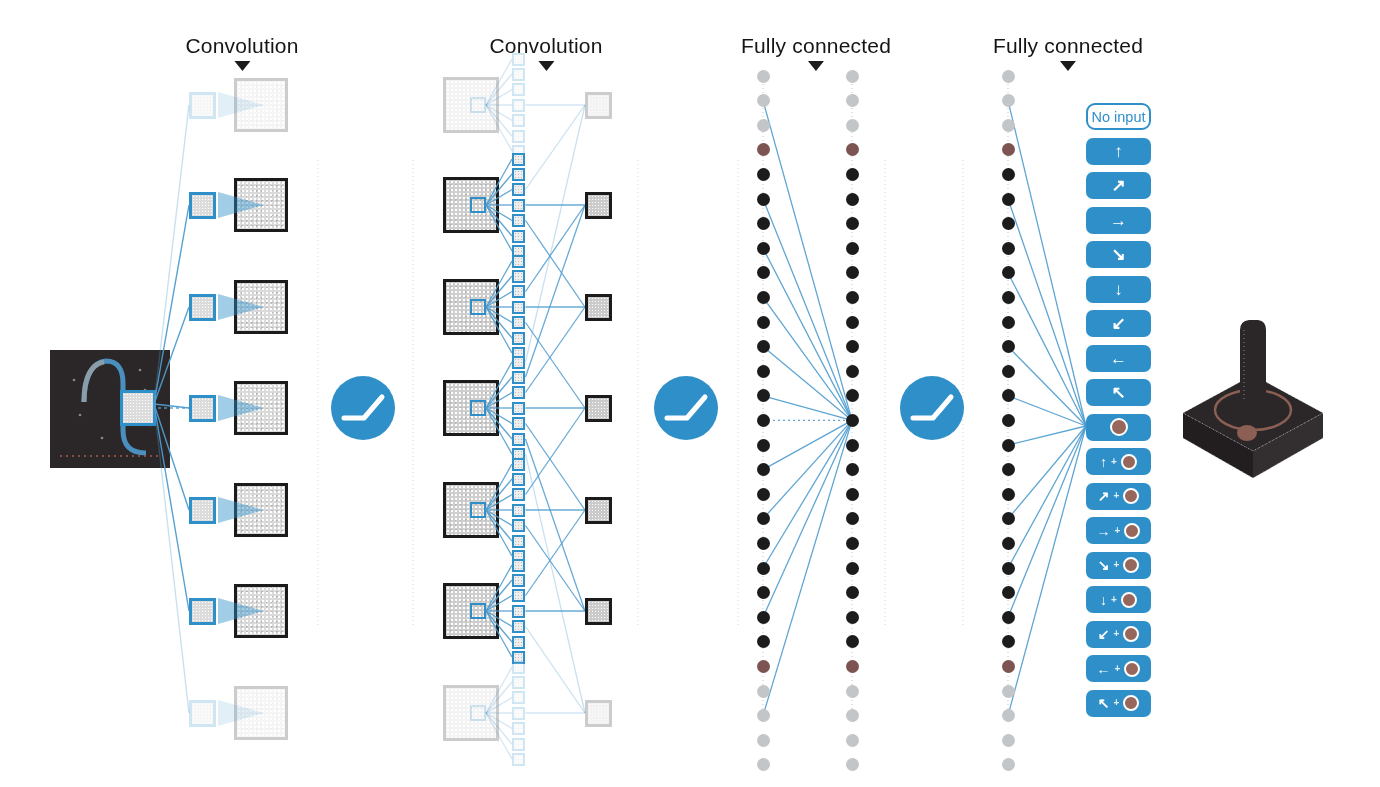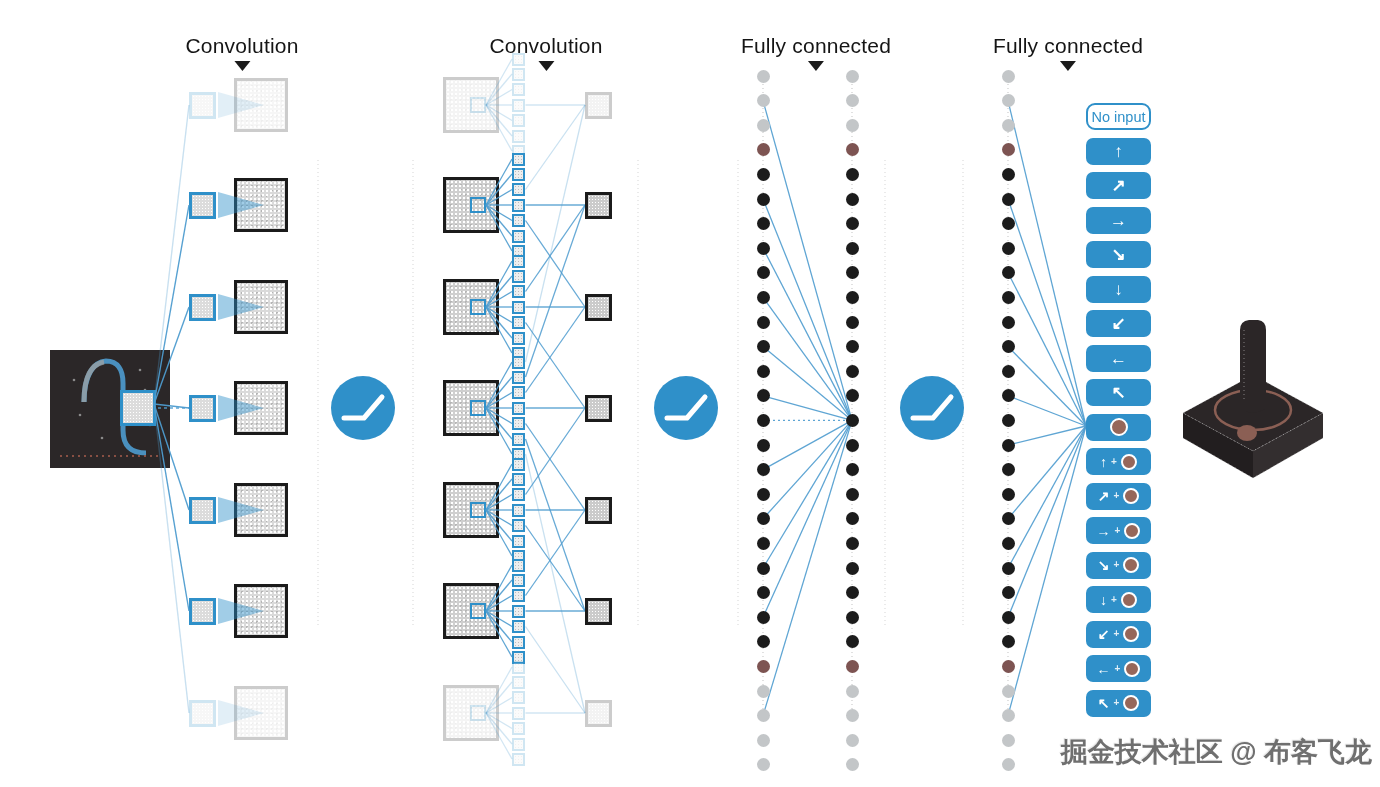--- a/index.html
+++ b/index.html
@@ -465,14 +465,13 @@
       <line x1="486" y1="611" x2="512" y2="657" stroke="#4e9ccf" stroke-width="1.3" opacity="0.9"></line>
       <line x1="486" y1="713" x2="512" y2="667" stroke="#4e9ccf" stroke-width="1.3" opacity="0.25"></line>
       <line x1="486" y1="713" x2="512" y2="682" stroke="#4e9ccf" stroke-width="1.3" opacity="0.25"></line>
       <line x1="486" y1="713" x2="512" y2="697.5" stroke="#4e9ccf" stroke-width="1.3" opacity="0.25"></line>
       <line x1="486" y1="713" x2="512" y2="713" stroke="#4e9ccf" stroke-width="1.3" opacity="0.25"></line>
       <line x1="486" y1="713" x2="512" y2="728.5" stroke="#4e9ccf" stroke-width="1.3" opacity="0.25"></line>
       <line x1="486" y1="713" x2="512" y2="744" stroke="#4e9ccf" stroke-width="1.3" opacity="0.25"></line>
       <line x1="486" y1="713" x2="512" y2="759" stroke="#4e9ccf" stroke-width="1.3" opacity="0.25"></line>
     </svg>
 
-  <div class="watermark">掘金技术社区 @ 布客飞龙</div>
 </div>
 
 </body></html>

